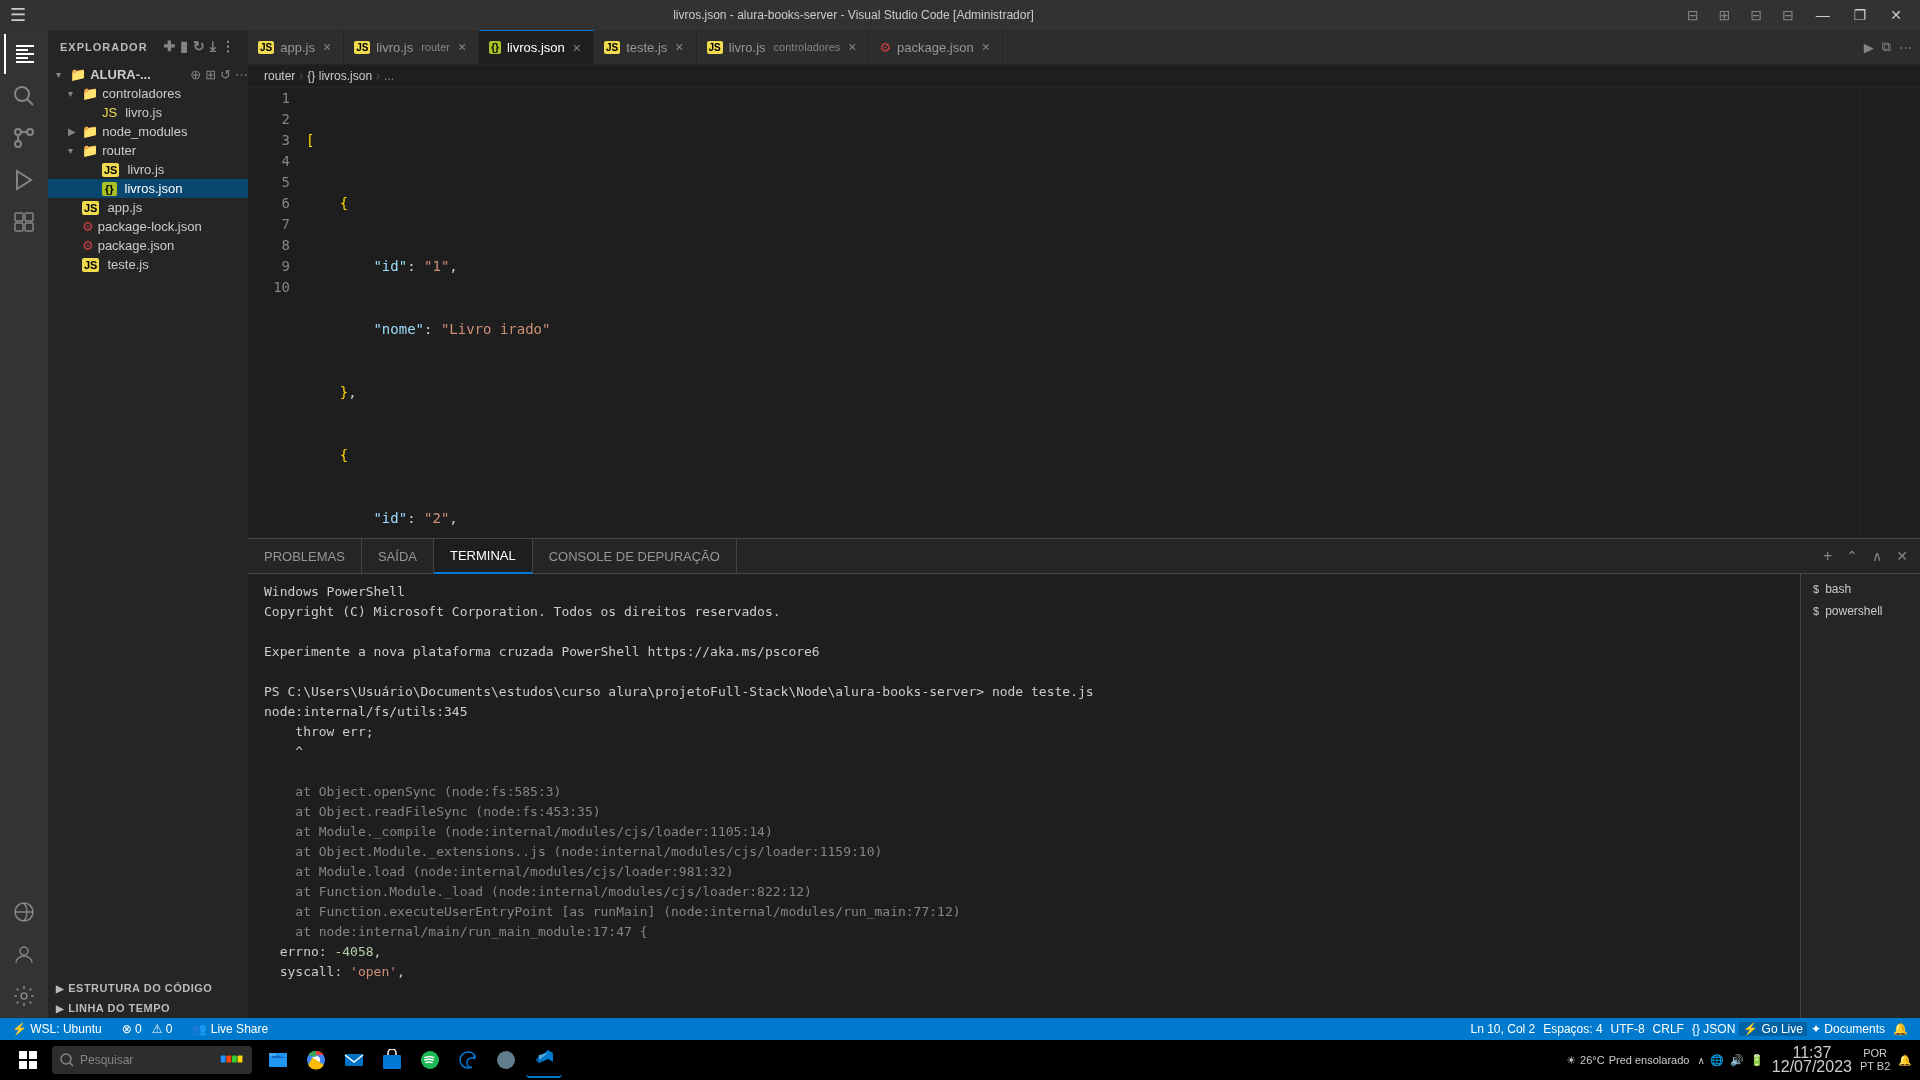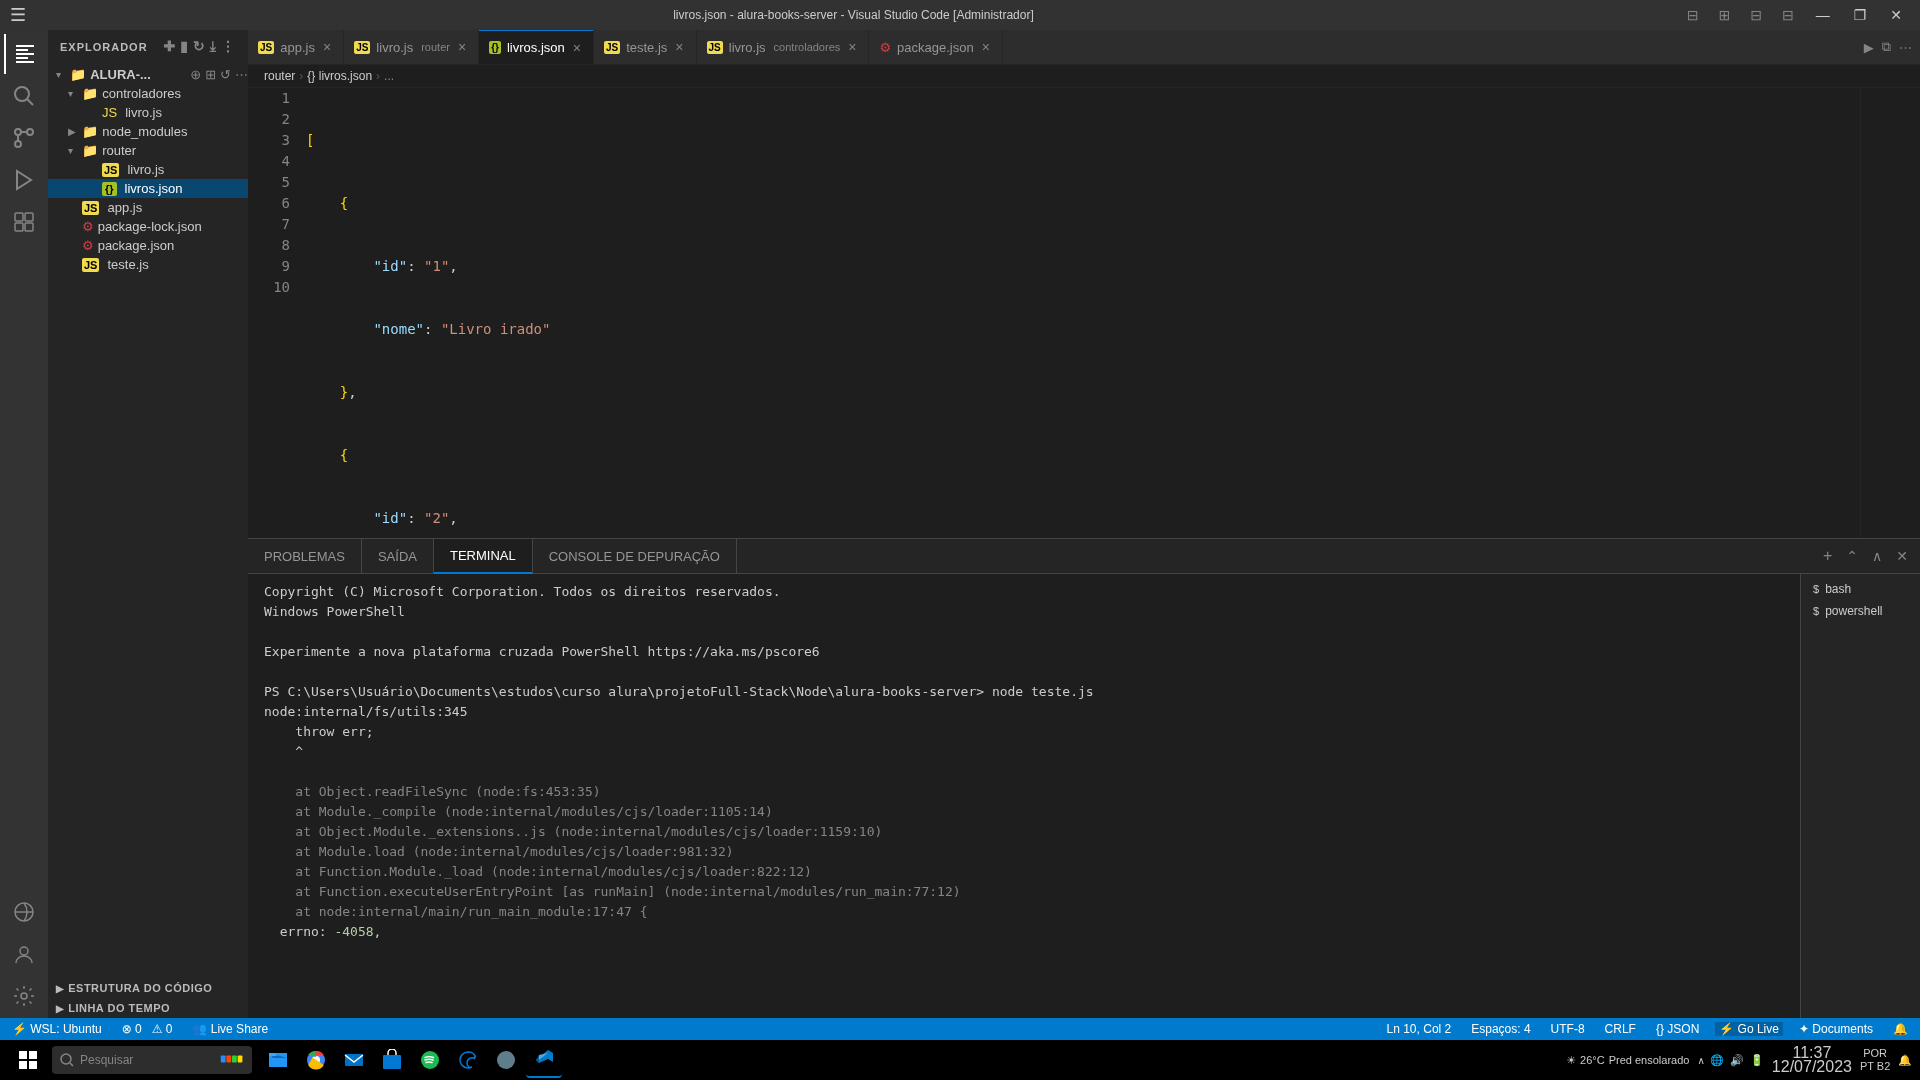--- a/index.html
+++ b/index.html
@@ -77,21 +77,21 @@
     .terminal-body { flex: 1; overflow-y: auto; padding: 8px 16px; font-family: 'Consolas', monospace; font-size: 13px; line-height: 20px; }
 
     
     .t-white { color: #cccccc; }
     .t-red { color: #f14c4c; }
     .t-gray { color: #858585; }
 
     
     .status-bar { height: 22px; background: #007acc; display: flex; align-items: center; padding: 0 8px; font-size: 12px; color: #ffffff; flex-shrink: 0; }
     .status-left { display: flex; align-items: center; gap: 12px; }
-    .status-right { margin-left: auto; display: flex; align-items: center; gap: 12px; }
+    .status-right { margin-left: auto; display: flex; align-items: center; }
     .status-item { cursor: pointer; padding: 0 4px; white-space: nowrap; }
 
     
     .taskbar { height: 40px; background: #000000; display: flex; align-items: center; padding: 0 8px; flex-shrink: 0; gap: 4px; }
     .taskbar-start { width: 40px; height: 32px; display: flex; align-items: center; justify-content: center; cursor: pointer; }
     .taskbar-search { width: 200px; height: 28px; background: #2d2d2d; border-radius: 4px; display: flex; align-items: center; padding: 0 8px; color: #858585; font-size: 12px; gap: 6px; cursor: pointer; }
     .taskbar-apps { display: flex; gap: 2px; margin-left: 4px; }
     .taskbar-app { width: 36px; height: 36px; display: flex; align-items: center; justify-content: center; cursor: pointer; border-radius: 4px; }
     .taskbar-right { margin-left: auto; display: flex; align-items: center; gap: 8px; color: #cccccc; font-size: 11px; }
     .taskbar-time { text-align: center; color: #cccccc; font-size: 16px; line-height: 14px; }
@@ -371,38 +371,40 @@
           <div class="terminal-tab-actions">
             <span title="New Terminal">+</span>
             <span title="Split Terminal" style="font-size:14px;">⌃</span>
             <span style="font-size:14px;">∧</span>
             <span style="font-size:14px;">✕</span>
           </div>
         </div>
 
         <div class="terminal-inner">
           <div class="terminal-body">
+            <div class="t-white">Windows PowerShell</div>
             <div class="t-white">Copyright (C) Microsoft Corporation. Todos os direitos reservados.</div>
-            <div class="t-white">Windows PowerShell</div>
             <div>&nbsp;</div>
             <div class="t-white">Experimente a nova plataforma cruzada PowerShell https://aka.ms/pscore6</div>
             <div>&nbsp;</div>
             <div class="t-white">PS C:\Users\Usuário\Documents\estudos\curso alura\projetoFull-Stack\Node\alura-books-server&gt; node teste.js</div>
             <div class="t-white">node:internal/fs/utils:345</div>
             <div class="t-white">&nbsp;&nbsp;&nbsp;&nbsp;throw err;</div>
             <div class="t-white">&nbsp;&nbsp;&nbsp;&nbsp;^</div>
             <div>&nbsp;</div>
+            <div class="t-gray">&nbsp;&nbsp;&nbsp;&nbsp;at Object.openSync (node:fs:585:3)</div>
             <div class="t-gray">&nbsp;&nbsp;&nbsp;&nbsp;at Object.readFileSync (node:fs:453:35)</div>
             <div class="t-gray">&nbsp;&nbsp;&nbsp;&nbsp;at Module._compile (node:internal/modules/cjs/loader:1105:14)</div>
             <div class="t-gray">&nbsp;&nbsp;&nbsp;&nbsp;at Object.Module._extensions..js (node:internal/modules/cjs/loader:1159:10)</div>
             <div class="t-gray">&nbsp;&nbsp;&nbsp;&nbsp;at Module.load (node:internal/modules/cjs/loader:981:32)</div>
             <div class="t-gray">&nbsp;&nbsp;&nbsp;&nbsp;at Function.Module._load (node:internal/modules/cjs/loader:822:12)</div>
             <div class="t-gray">&nbsp;&nbsp;&nbsp;&nbsp;at Function.executeUserEntryPoint [as runMain] (node:internal/modules/run_main:77:12)</div>
             <div class="t-gray">&nbsp;&nbsp;&nbsp;&nbsp;at node:internal/main/run_main_module:17:47 {</div>
             <div class="t-white">&nbsp;&nbsp;errno: <span style="color:#b5cea8;">-4058</span>,</div>
+            <div class="t-white">&nbsp;&nbsp;syscall: <span style="color:#ce9178;">'open'</span>,</div>
 
           </div>
 
           <div class="terminal-right-panel">
             <div class="terminal-shell-item">
               <span style="font-size:11px;">$</span>
               <span>bash</span>
             </div>
             <div class="terminal-shell-item">
               <span style="font-size:11px;">$</span>

